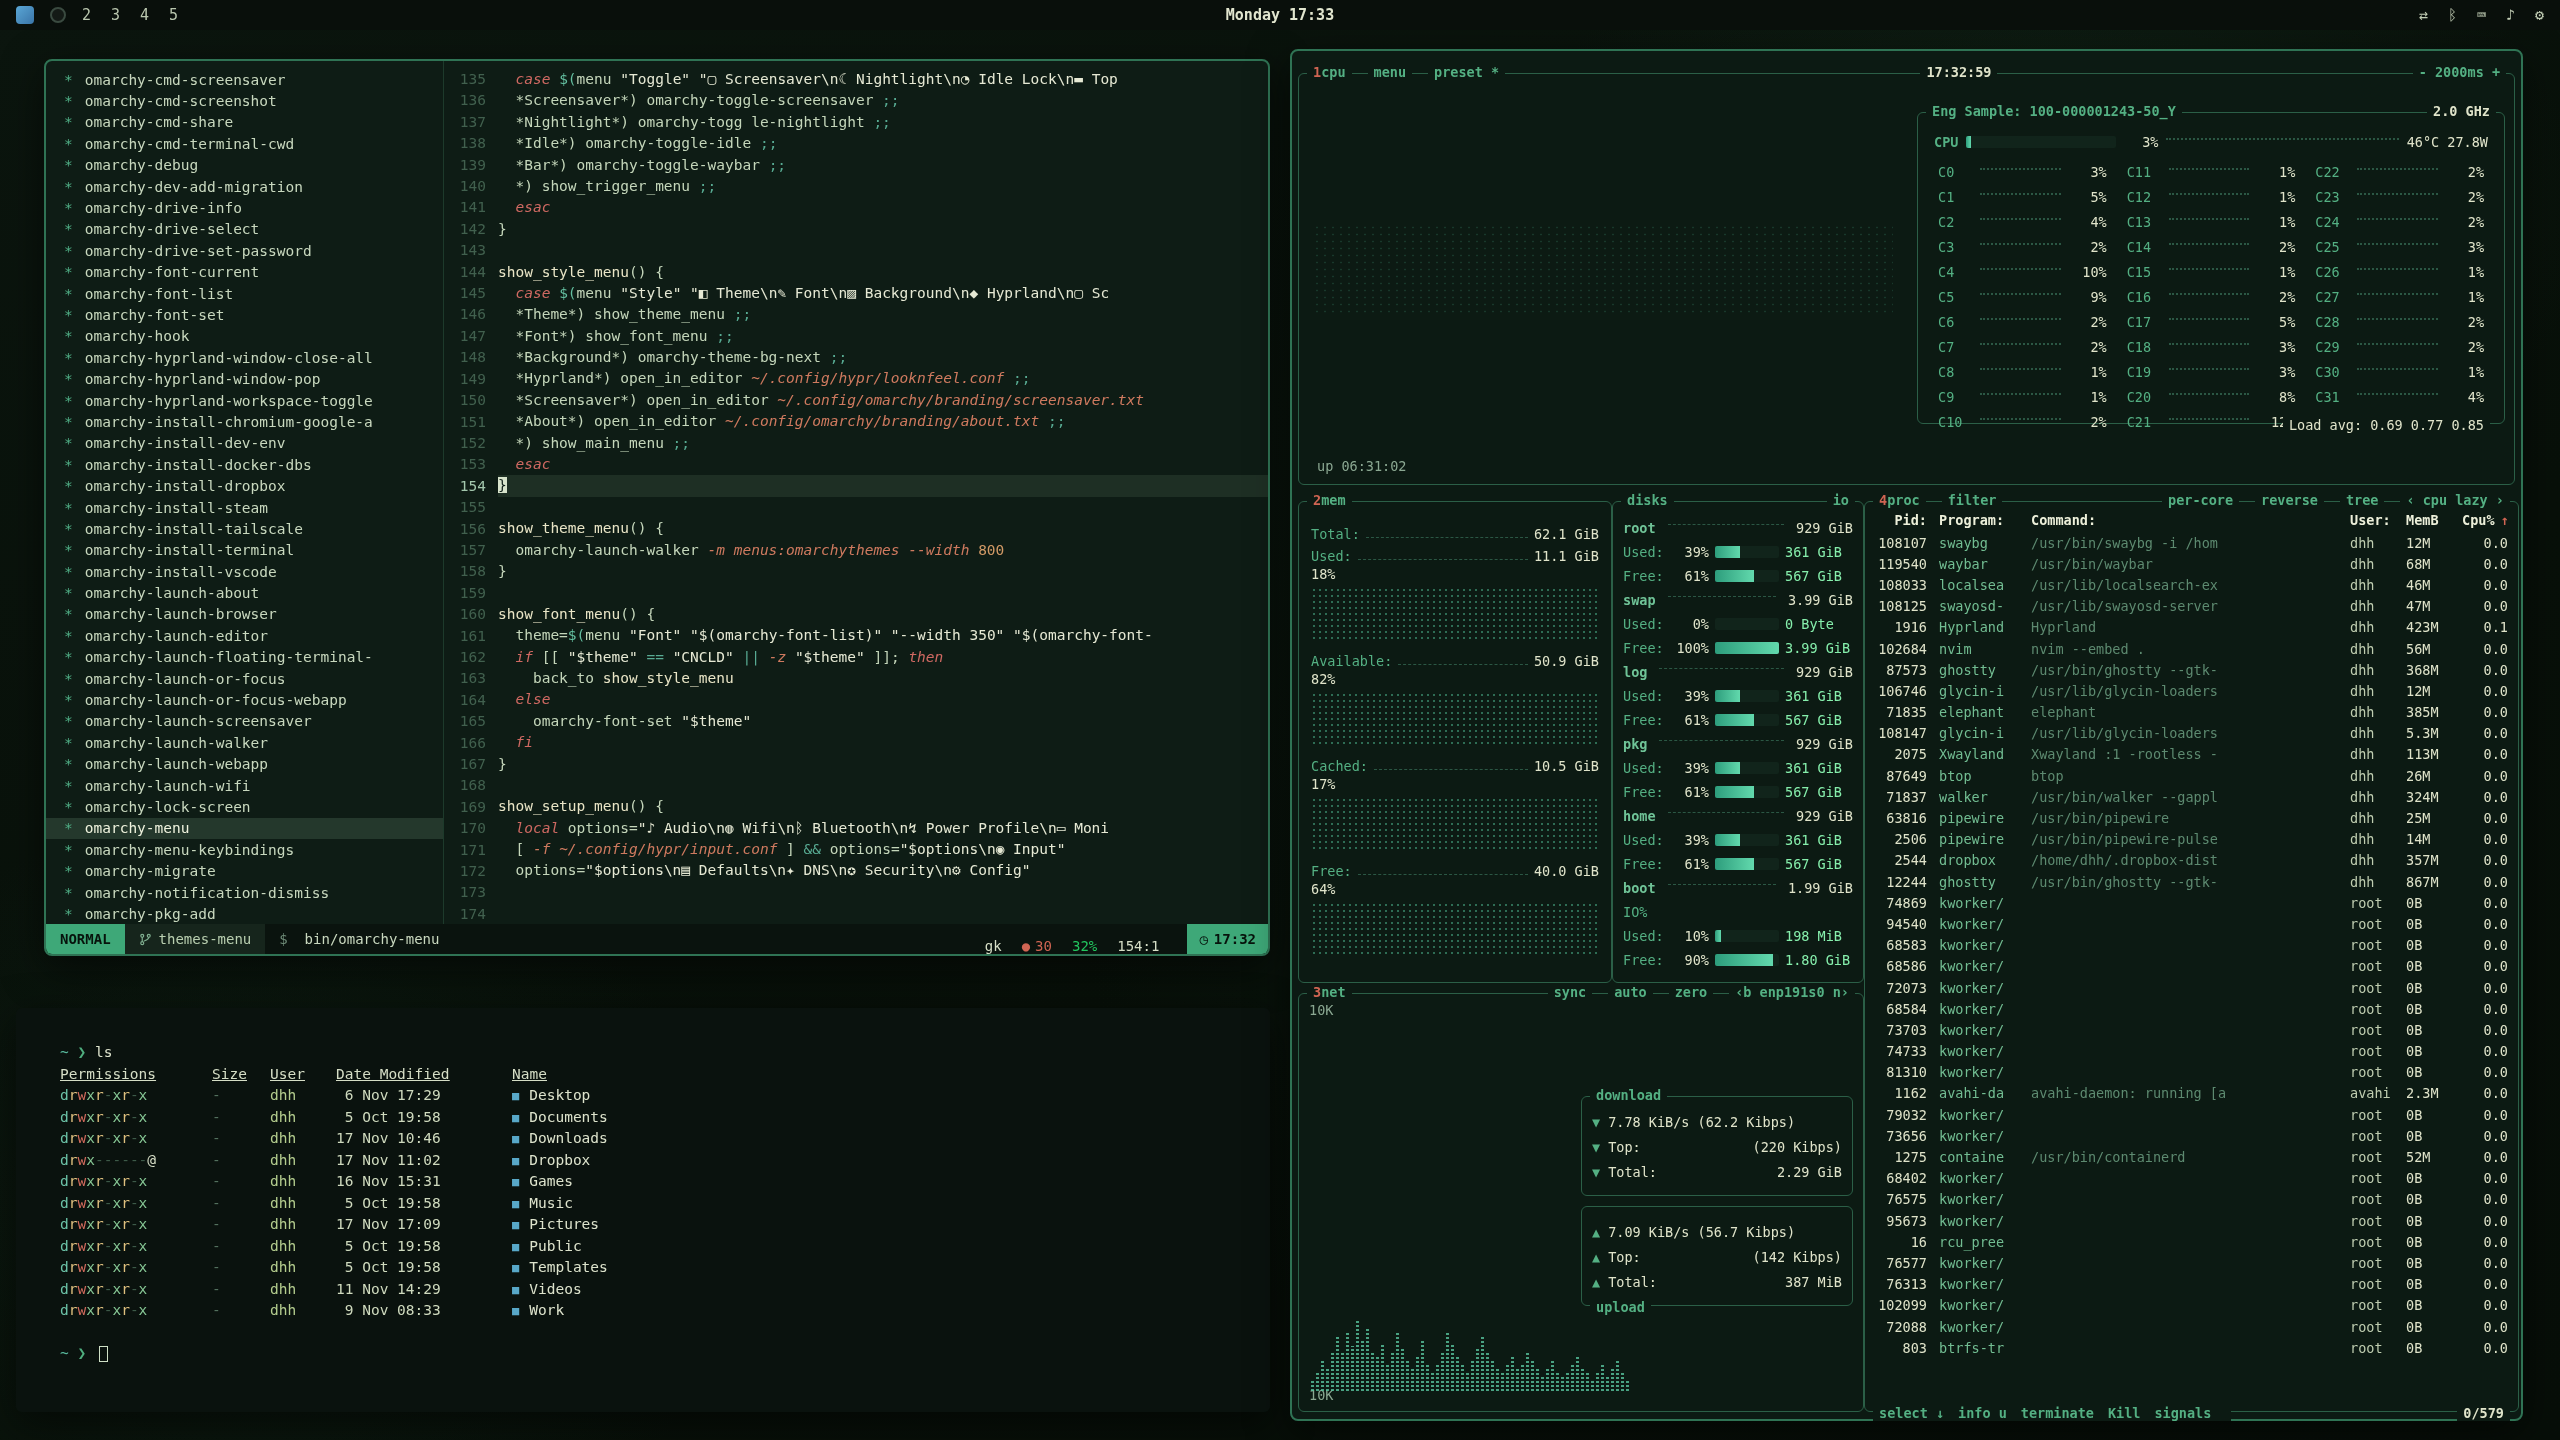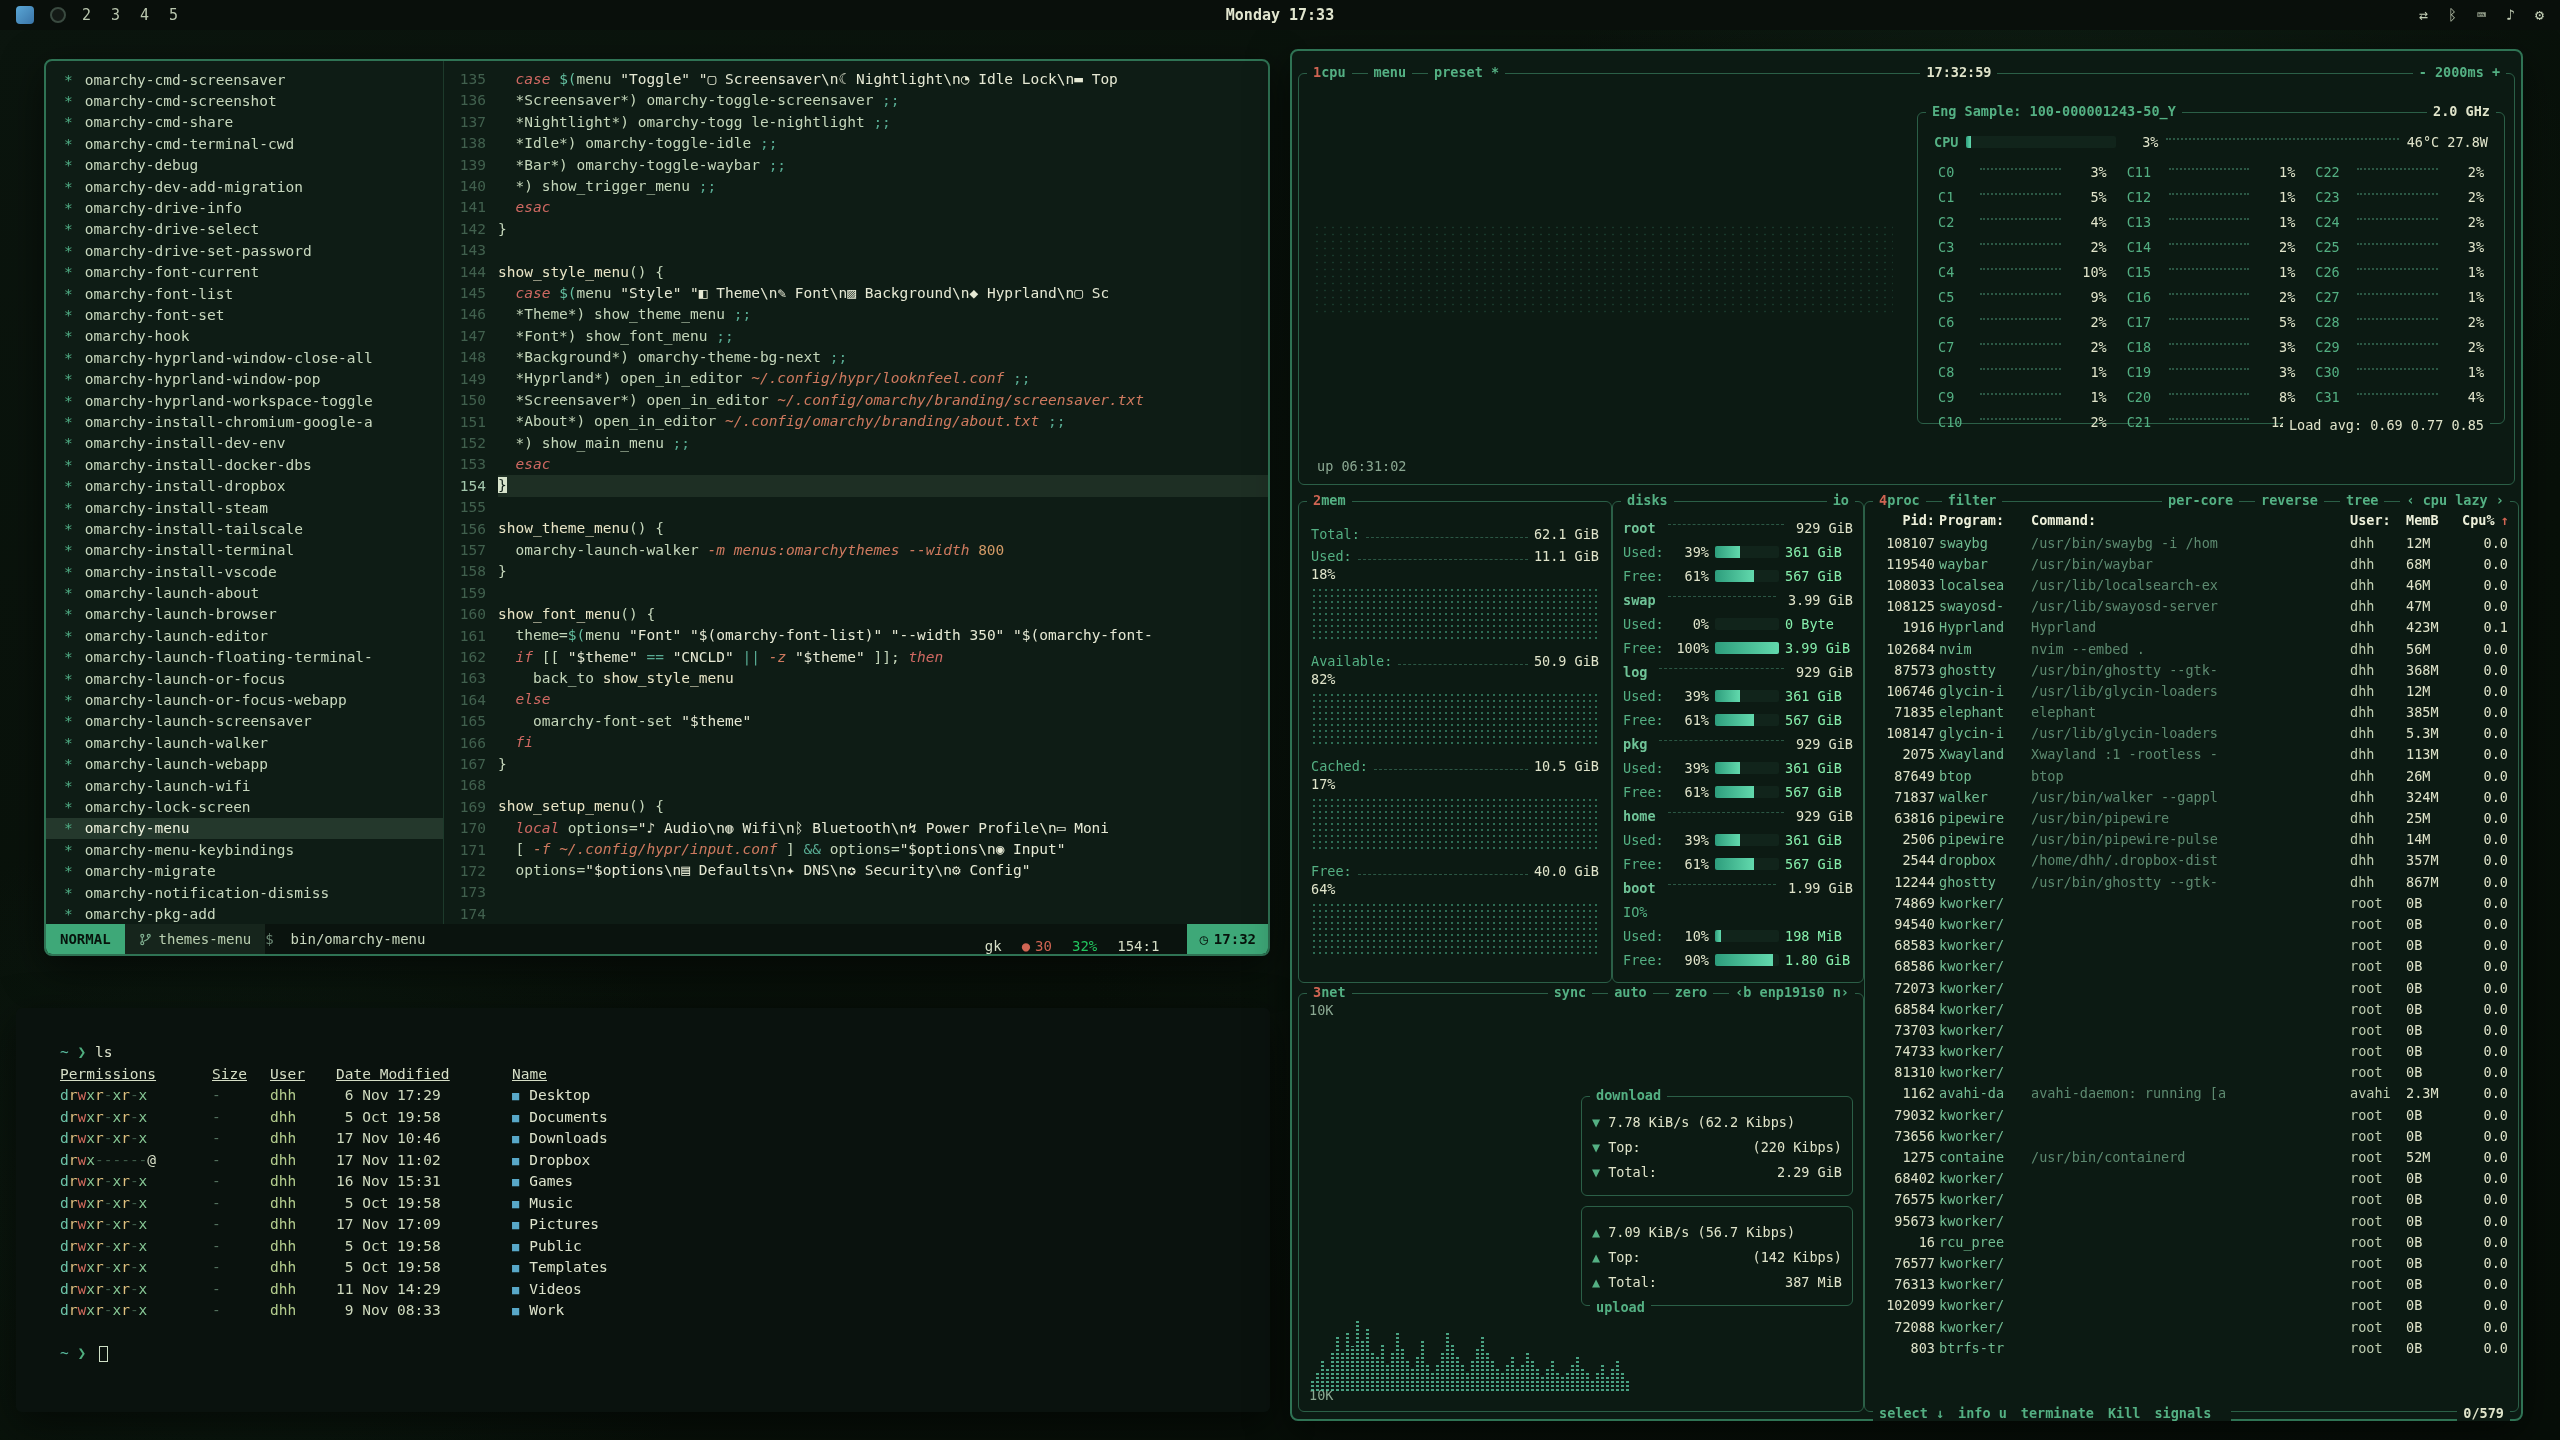--- a/index.html
+++ b/index.html
@@ -38,21 +38,21 @@
 .sy-v{color:#64bfa0}
 .sy-p{color:#cf7a5f;font-style:italic}
 .sy-n{color:#d29a66}
 .sy-o{color:#58ab93}
 .sy-f{color:#e9e5c6}
 .sy-cur{background:#d8e4cc;color:#10201a}
 .statusline{height:30px;display:flex;align-items:center;background:#0a130e;font-size:14px;color:#c9d8bf}
 .mode{background:#3ea878;color:#07130c;font-weight:bold;padding:0 14px;height:30px;display:flex;align-items:center}
 .branch{background:#16251c;height:30px;display:flex;align-items:center;gap:7px;padding:0 14px;color:#b9cfb0}
 .branch svg{width:13px;height:13px;stroke:#7fae8f}
-.cmdseg{padding-left:0;white-space:pre}
+.cmdseg{padding-left:14px;white-space:pre}
 .dollar{color:#6d8a76}
 .flex1{flex:1}
 .sl-right{display:flex;align-items:flex-end;gap:20px}
 .macro{color:#d6dec6}
 .diag{color:#d06553;display:flex;gap:5px;align-items:center}
 .prog{color:#22c55e}
 .pos{color:#d6dec6}
 .timebadge{background:#3ea878;color:#07130c;font-weight:bold;height:30px;display:flex;align-items:center;gap:6px;padding:0 12px;margin-left:8px}
 
 .term{left:16px;top:1008px;width:1254px;height:404px;background:rgba(10,19,14,.97);border-radius:6px;padding:34px 0 0 44px;font-size:14.5px;line-height:21.5px}
@@ -111,21 +111,21 @@
 #disk-rows{padding:14px 10px 6px}
 .drow{display:flex;align-items:center;height:24px;gap:6px}
 .dklabel{color:#6fc397;font-weight:bold}
 .dklabel2{color:#54b083}
 .dkval{color:#e0e4ca}
 .dstat{color:#54b083;width:44px}
 .dpct{color:#e0e4ca;width:36px;text-align:right}
 .drow .meter{width:64px}
 .dval{color:#86efac;flex:1;text-align:left}
 .prochead{display:flex;padding:10px 10px 4px;color:#edf0da;font-weight:bold}
-.ppid{width:64px;text-align:right;padding-right:4px}
+.ppid{width:64px;text-align:right;padding-right:12px}
 .pprog{width:92px}
 .pcmd{flex:1;overflow:hidden;white-space:nowrap}
 .puser{width:56px}
 .pmem{width:56px;text-align:left}
 .pcpu{width:46px;text-align:right}
 .sorta{color:#d06553;margin-left:6px}
 #proc-rows{padding:0 10px}
 .prow{display:flex;height:21.2px;align-items:center}
 .prow .ppid{color:#dfe3c9}
 .prow .pprog{color:#72bd92}

